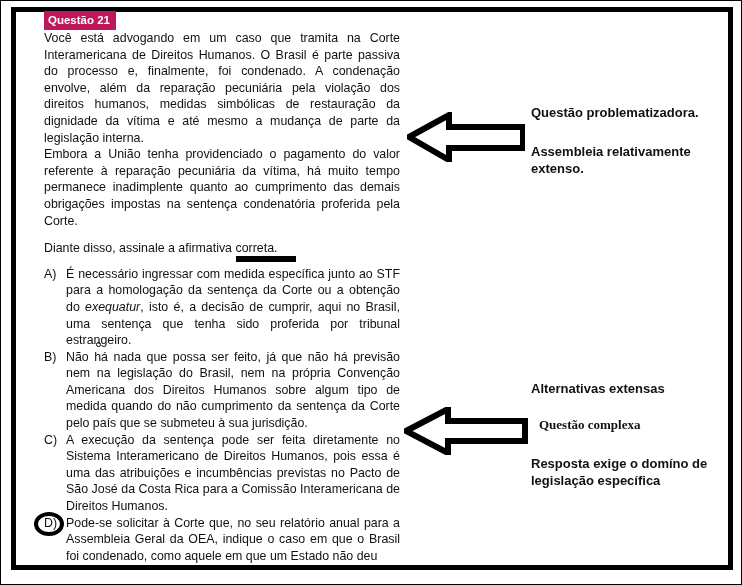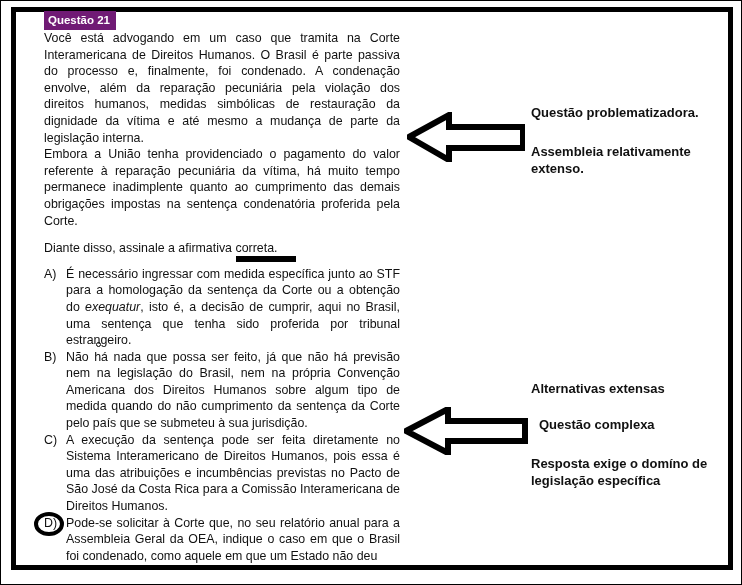--- a/index.html
+++ b/index.html
@@ -35,21 +35,21 @@
   
   .question-col{
     position:absolute;
     left:44px;top:10px;
     width:356px;
     color:#111111;
   }
 
   .question-tag{
     display:inline-block;
-    background:#701a75;
+    background:#be185d;
     color:#ffffff;
     font-weight:bold;
     font-size:11.5px;
     line-height:16px;
     padding:1px 6px 2px 4px;
     letter-spacing:0px;
   }
 
   .stmt{
     font-size:12.4px;
@@ -117,21 +117,21 @@
   .ann{
     position:absolute;
     font-weight:bold;
     font-size:13px;
     line-height:16.5px;
     color:#111111;
   }
   .ann-a{left:531px;top:105px;width:190px;}
   .ann-b{left:531px;top:144px;width:175px;}
   .ann-c{left:531px;top:381px;width:190px;}
-  .ann-d{left:539px;top:417px;width:190px;}
+  .ann-d{left:539px;top:417px;width:190px;font-family:Liberation Serif, serif;}
   .ann-e{left:531px;top:456px;width:190px;}
 
   
   .arrow{position:absolute;}
   .arrow-top{left:407px;top:112px;}
   .arrow-bottom{left:404px;top:407px;}
 </style>
 </head>
 <body>
 

